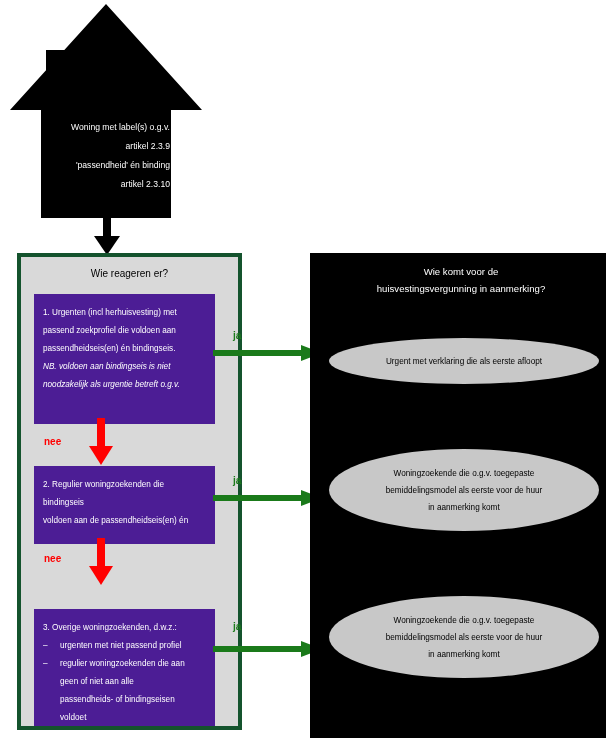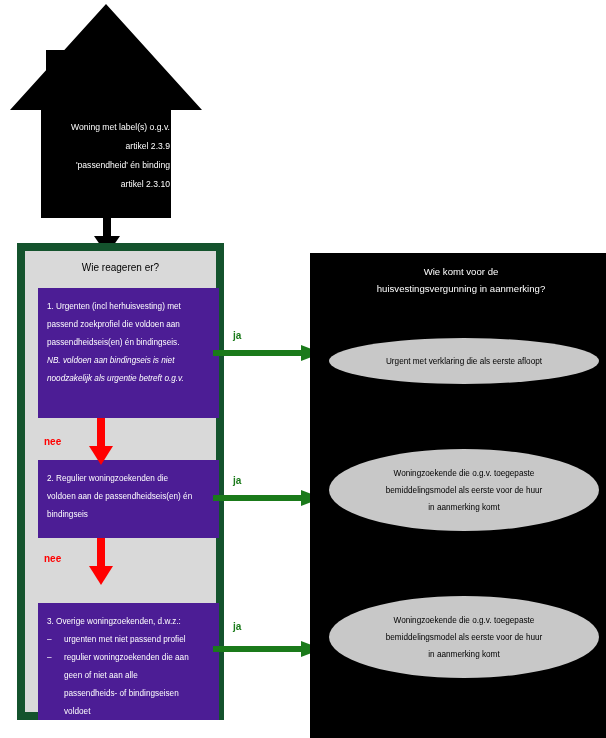--- a/index.html
+++ b/index.html
@@ -42,25 +42,25 @@
     left: 92px;
     top: 208px;
     width: 30px;
     height: 48px;
   }
 
   
   #left-panel {
     position: absolute;
     left: 17px;
-    top: 243px;
-    width: 207px;
+    top: 253px;
+    width: 225px;
     height: 477px;
     background: #d9d9d9;
-    border: 8px solid #14532d;
+    border: 4px solid #14532d;
     box-sizing: border-box;
   }
   #left-panel-title {
     position: absolute;
     left: 0;
     top: 11px;
     width: 100%;
     text-align: center;
     font-size: 10px;
     color: #000000;
@@ -193,22 +193,22 @@
   <div class="step-box" id="step-1">
     <div>1. Urgenten (incl herhuisvesting) met</div>
     <div>passend zoekprofiel die voldoen aan</div>
     <div>passendheidseis(en) én bindingseis.</div>
     <div class="note">NB. voldoen aan bindingseis is niet</div>
     <div class="note">noodzakelijk als urgentie betreft o.g.v.</div>
   </div>
 
   <div class="step-box" id="step-2">
     <div>2. Regulier woningzoekenden die</div>
+    <div>bindingseis</div>
     <div>voldoen aan de passendheidseis(en) én</div>
-    <div>bindingseis</div>
   </div>
 
   <div class="step-box" id="step-3">
     <div>3. Overige woningzoekenden, d.w.z.:</div>
     <div class="bullet-row">
       <div class="bullet-dash">–</div>
       <div class="bullet-text">urgenten met niet passend profiel</div>
     </div>
     <div class="bullet-row">
       <div class="bullet-dash">–</div>

